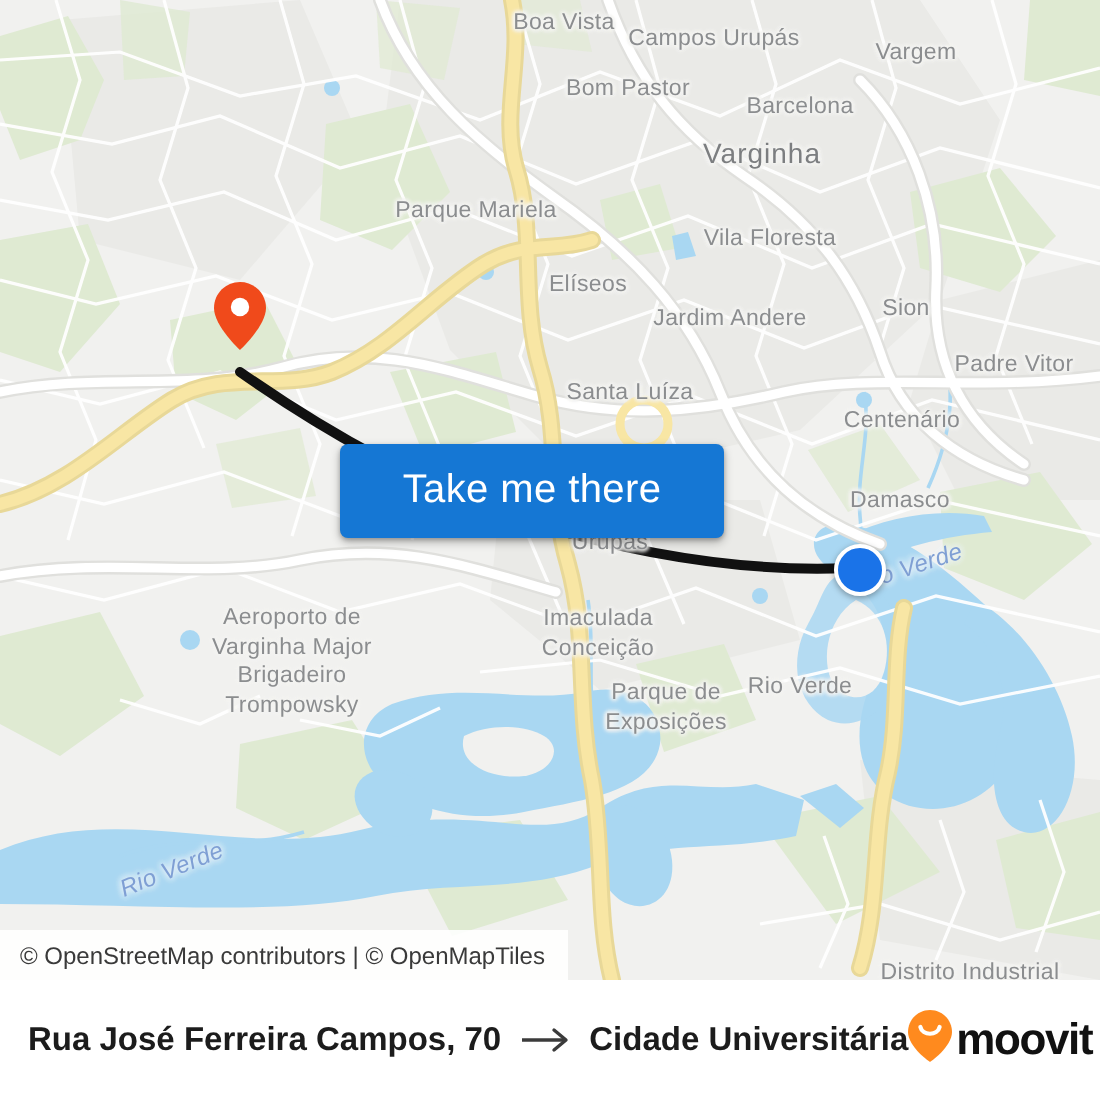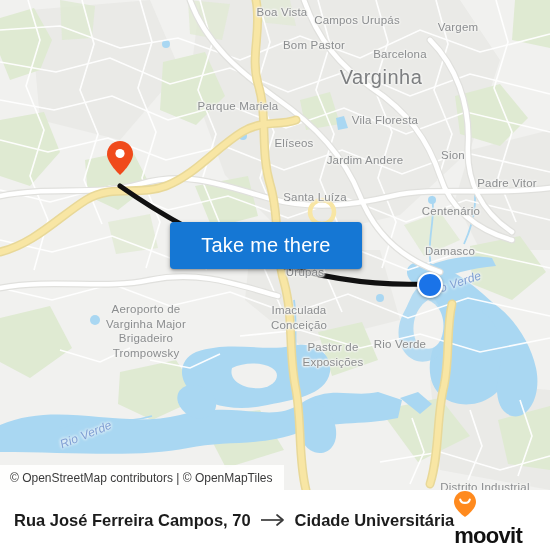--- a/index.html
+++ b/index.html
@@ -34,21 +34,21 @@
     line-height: 13px;
     white-space: nowrap;
     text-align: center;
     transform: translate(-50%, -50%);
     text-shadow:
       0 0 2px #f4f4f2, 0 0 2px #f4f4f2, 0 0 3px #f4f4f2,
       1px 0 2px #f4f4f2, -1px 0 2px #f4f4f2, 0 1px 2px #f4f4f2, 0 -1px 2px #f4f4f2;
     letter-spacing: .2px;
     pointer-events: none;
   }
-  .lbl.big { font-size: 20px; color: #7c7e80; letter-spacing: .5px; }
+  .lbl.big { font-size: 14px; color: #7c7e80; letter-spacing: .5px; }
   .lbl.multi { white-space: pre-line; line-height: 14.5px; }
   .lbl.water {
     color: #7f9fd4;
     font-style: italic;
     font-size: 12px;
     text-shadow: 0 0 3px #eef4f8, 0 0 3px #eef4f8, 0 0 4px #eef4f8;
   }
 
   
   #origin-pin {
@@ -116,23 +116,22 @@
     font-size: 16.5px;
     color: #1c1c1c;
     font-weight: bold;
     white-space: nowrap;
   }
   #trip-title .from, #trip-title .to { font-weight: bold; }
   #arrow-icon { display: inline-flex; color: #3b3b3b; }
   #moovit-logo {
     margin-left: auto;
     display: flex;
-    align-items: flex-start;
+    align-items: center;
     gap: 2px;
-    flex-direction: column;
   }
   #moovit-wordmark {
     font-size: 22px;
     font-weight: bold;
     color: #111111;
     letter-spacing: -.7px;
   }
 </style>
 </head>
 <body>
@@ -299,21 +298,21 @@
     <div class="lbl" style="left:365px;top:160px">Jardim Andere</div>
     <div class="lbl" style="left:453px;top:155px">Sion</div>
     <div class="lbl" style="left:315px;top:197px">Santa Luíza</div>
     <div class="lbl" style="left:507px;top:183px">Padre Vitor</div>
     <div class="lbl" style="left:451px;top:211px">Centenário</div>
     <div class="lbl" style="left:450px;top:251px">Damasco</div>
     <div class="lbl" style="left:305px;top:272px">Urupás</div>
     <div class="lbl multi" style="left:299px;top:317px">Imaculada
 Conceição</div>
     <div class="lbl" style="left:400px;top:344px">Rio Verde</div>
-    <div class="lbl multi" style="left:333px;top:354px">Pastor de
+    <div class="lbl multi" style="left:333px;top:354px">Parque de
 Exposições</div>
     <div class="lbl multi" style="left:146px;top:331px">Aeroporto de
 Varginha Major
 Brigadeiro
 Trompowsky</div>
     <div class="lbl" style="left:485px;top:487px">Distrito Industrial</div>
 
     <div class="lbl water" style="left:86px;top:435px;transform:translate(-50%,-50%) rotate(-22deg)">Rio Verde</div>
     <div class="lbl water" style="left:455px;top:284px;transform:translate(-50%,-50%) rotate(-18deg)">Rio Verde</div>
 

